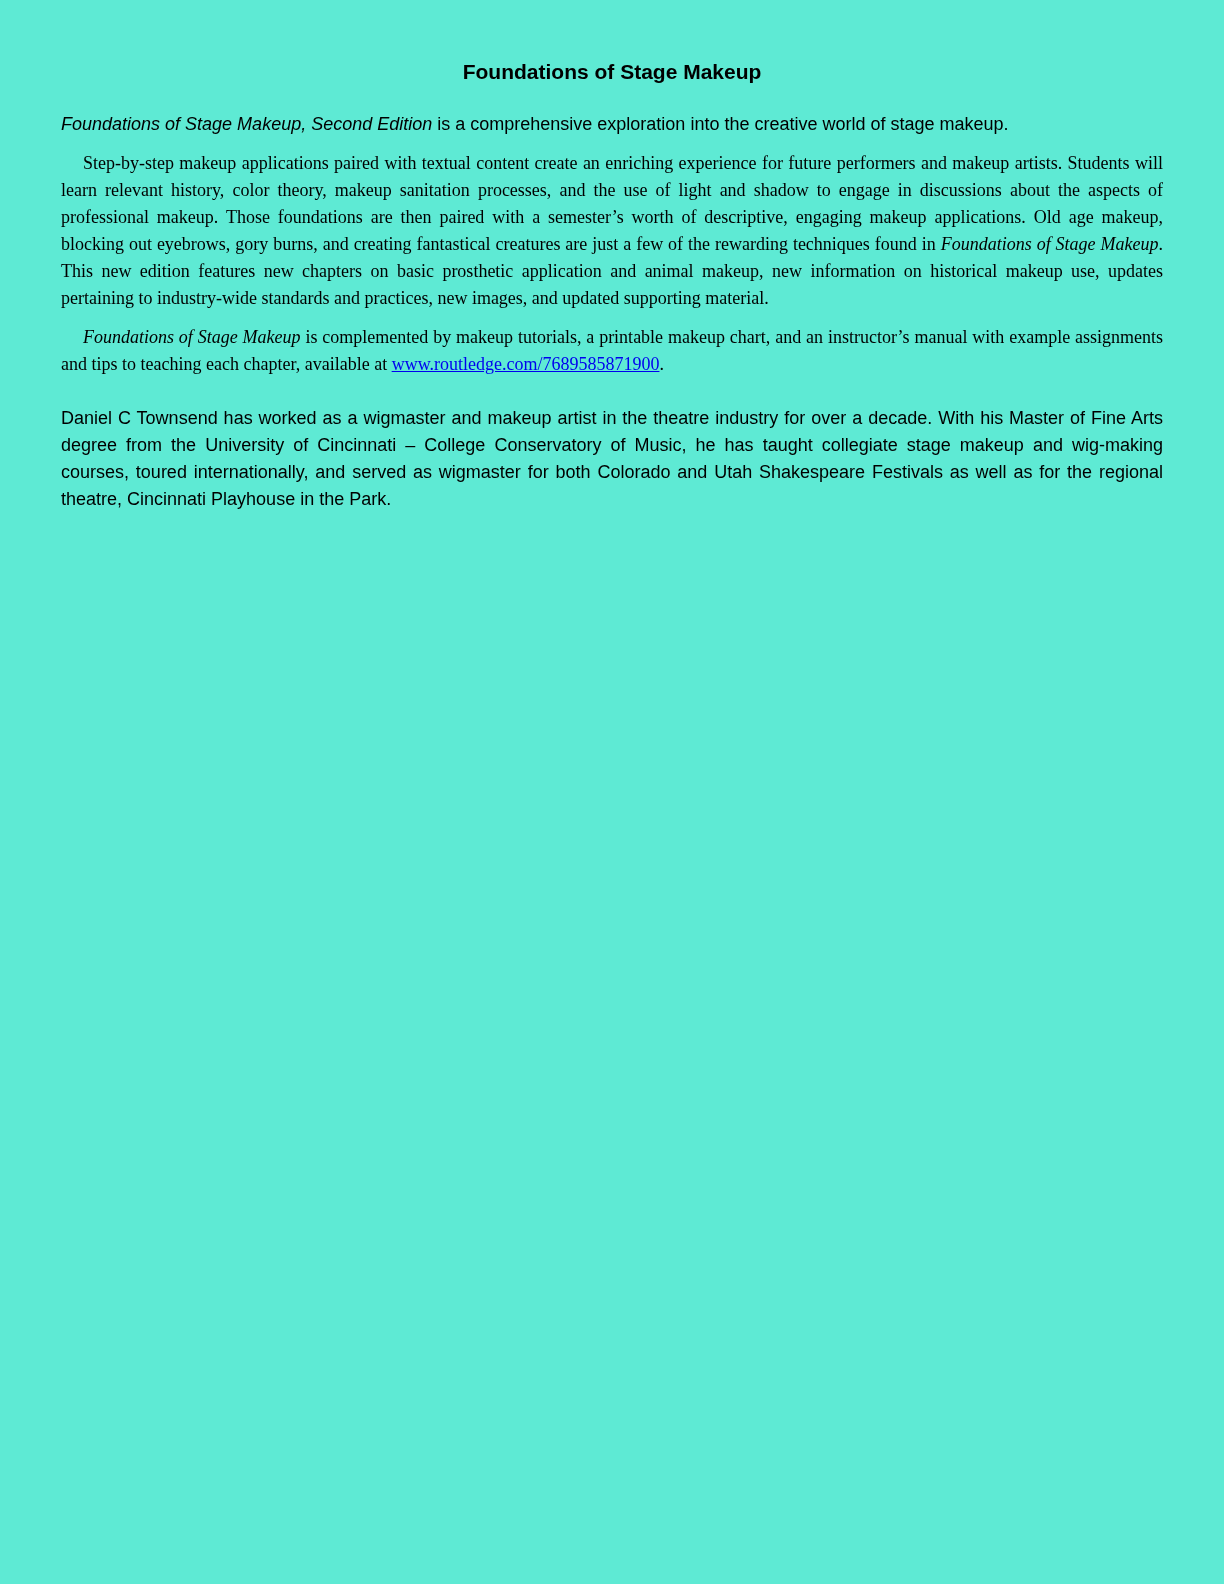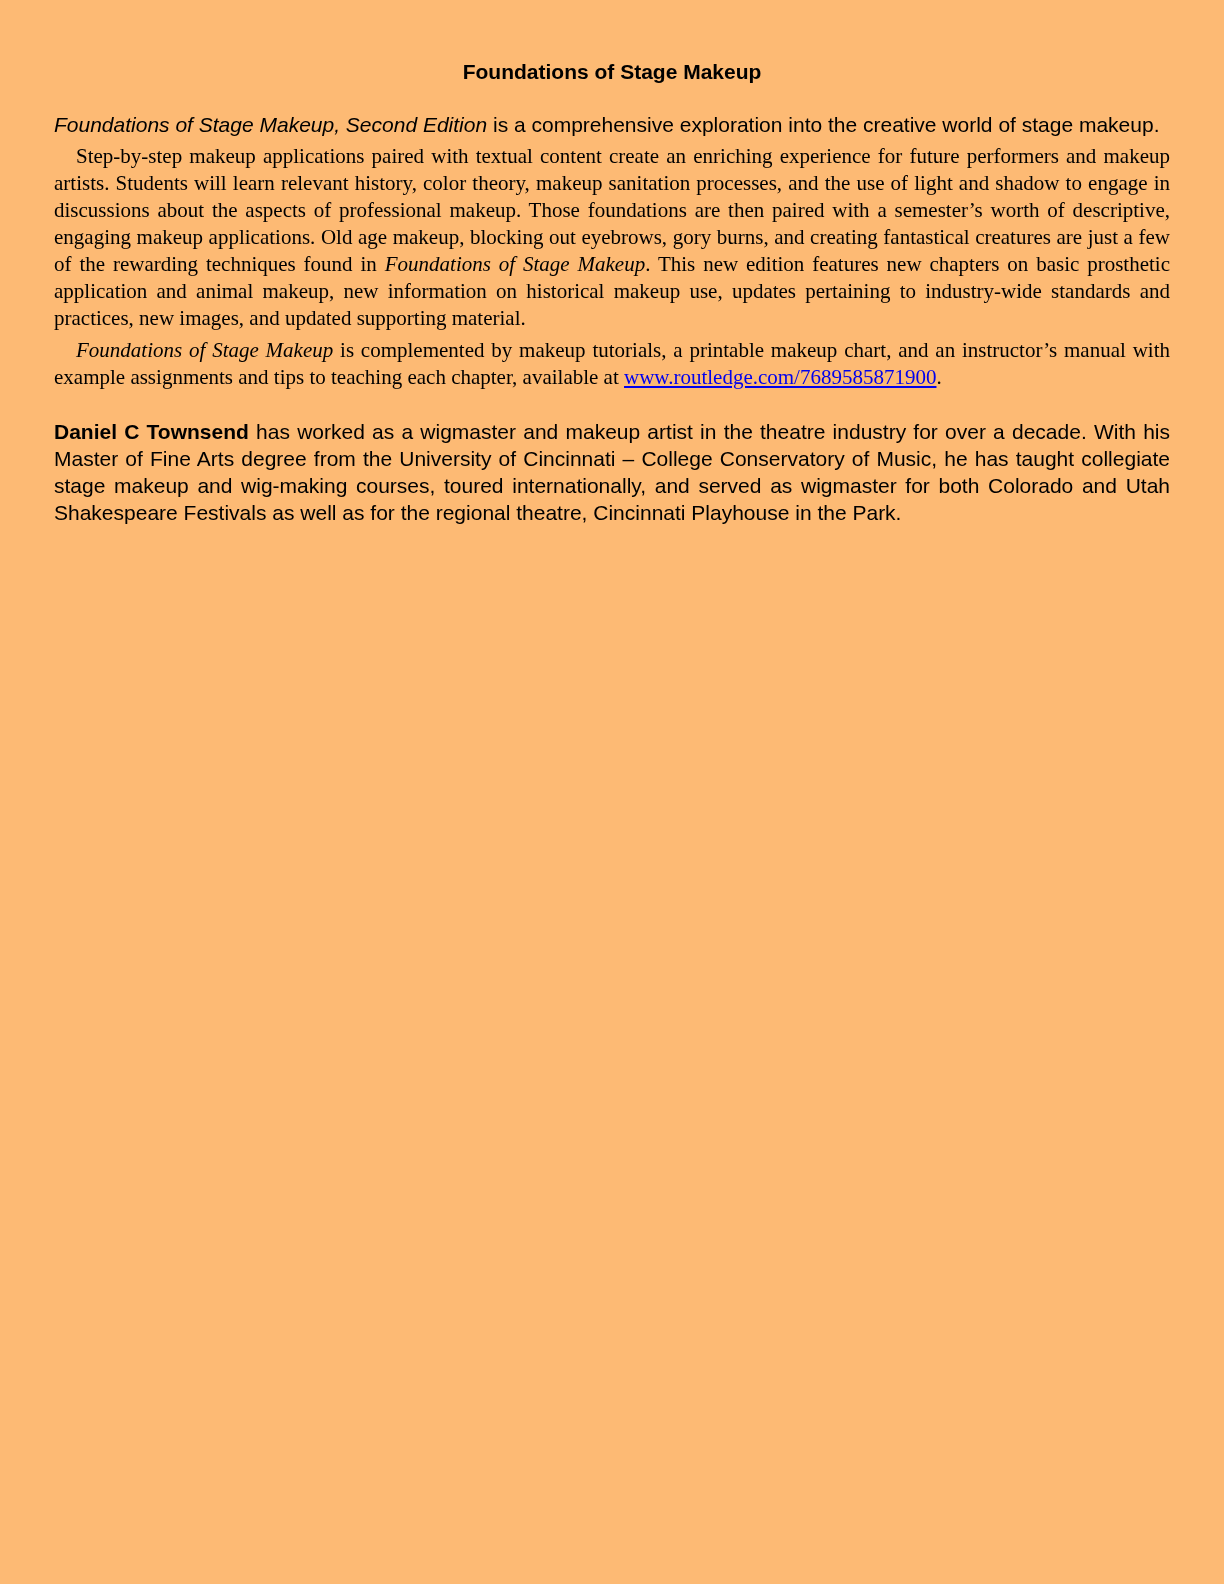--- a/index.html
+++ b/index.html
@@ -13,44 +13,44 @@
     font-family: "Liberation Sans", sans-serif;
     color: #000000;
     position: relative;
     overflow: hidden;
   }
   .page {
     box-sizing: border-box;
     width: 1224px;
     height: 1584px;
     padding: 58px 49px 0 49px;
-    background: #fdba74;
+    background: #5eead4;
   }
   .doc-title {
     font-size: 21px;
     line-height: 27px;
     font-weight: bold;
     text-align: center;
     margin: 0 0 26px 0;
   }
   p.body-para {
-    font-size: 21px;
+    font-size: 18px;
     line-height: 27px;
-    margin: 5px;
+    margin: 12px;
     text-align: justify;
   }
   p.indent {
     text-indent: 22px;
     font-family: Liberation Serif, serif;
   }
   p.author-bio {
     margin-top: 27px;
   }
   .italic { font-style: italic; }
-  .bold { font-weight: bold; }
+  .bold { font-weight: normal; }
   a.doc-link {
     color: var(--link-color, #0000EE);
     text-decoration: underline;
   }
 </style>
 </head>
 <body>
 
 <div class="page">
 

